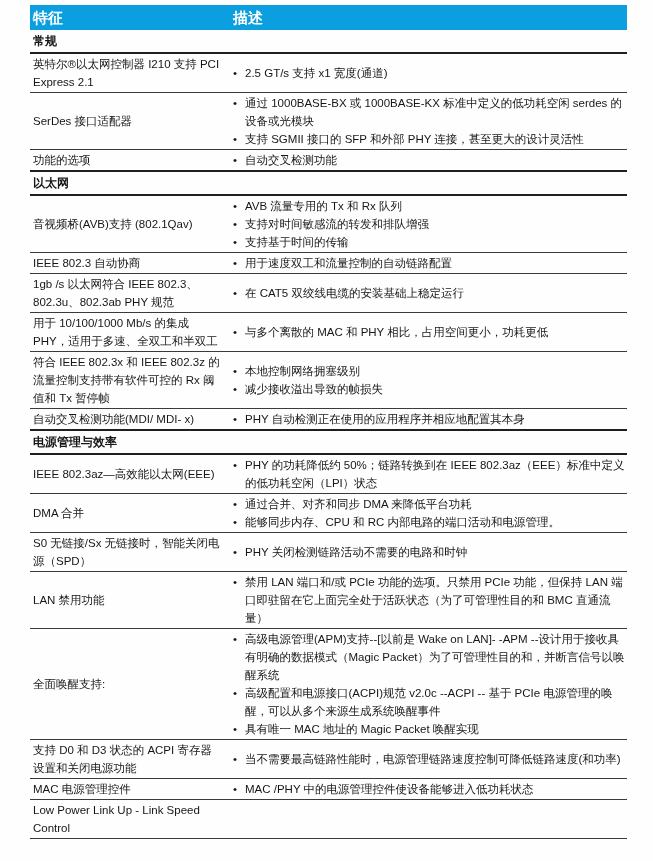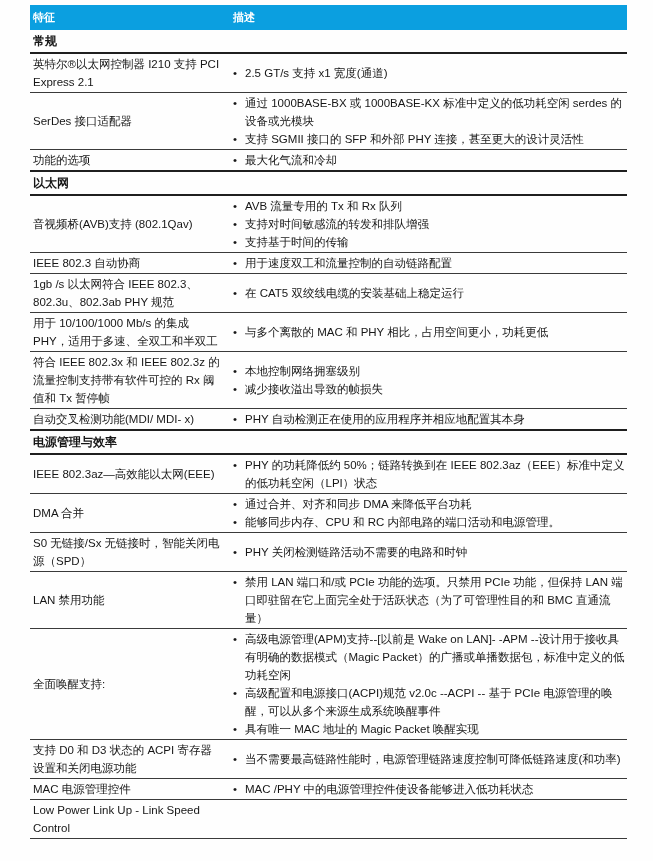--- a/index.html
+++ b/index.html
@@ -18,21 +18,21 @@
     top: 5px;
     width: 597px;
     border-collapse: collapse;
     table-layout: fixed;
   }
   col.c1 { width: 200px; }
   col.c2 { width: 397px; }
   thead th {
     background: #0b9fe0;
     color: #ffffff;
-    font-size: 11px;
+    font-size: 15px;
     font-weight: bold;
     text-align: left;
     padding: 4px 0 4px 3px;
     line-height: 17px;
   }
   tbody td {
     vertical-align: middle;
     font-size: 11.5px;
     line-height: 18px;
     border-bottom: 1.5px solid #3a3a3a;
@@ -90,21 +90,21 @@
               <span class="bm">•</span>
               <span>支持 SGMII 接口的 SFP 和外部 PHY 连接，甚至更大的设计灵活性</span>
             </div>
           </td>
         </tr>
         <tr>
           <td class="feat">功能的选项</td>
           <td class="desc">
             <div class="b">
               <span class="bm">•</span>
-              <span>最大化气流和冷却</span>
+              <span>自动交叉检测功能</span>
             </div>
           </td>
         </tr>
         <tr class="section">
           <td colspan="2">以太网</td>
         </tr>
         <tr>
           <td class="feat">音视频桥(AVB)支持 (802.1Qav)</td>
           <td class="desc">
             <div class="b">
@@ -211,21 +211,21 @@
               <span class="bm">•</span>
               <span>禁用 LAN 端口和/或 PCIe 功能的选项。只禁用 PCIe 功能，但保持 LAN 端口即驻留在它上面完全处于活跃状态（为了可管理性目的和 BMC 直通流量）</span>
             </div>
           </td>
         </tr>
         <tr>
           <td class="feat">全面唤醒支持:</td>
           <td class="desc">
             <div class="b">
               <span class="bm">•</span>
-              <span>高级电源管理(APM)支持--[以前是 Wake on LAN]- -APM --设计用于接收具有明确的数据模式（Magic Packet）的广播或单播数据包，标准中定义的低功耗空闲</span>
+              <span>高级电源管理(APM)支持--[以前是 Wake on LAN]- -APM --设计用于接收具有明确的数据模式（Magic Packet）为了可管理性目的和，并断言信号以唤醒系统</span>
             </div>
             <div class="b">
               <span class="bm">•</span>
               <span>高级配置和电源接口(ACPI)规范 v2.0c --ACPI -- 基于 PCIe 电源管理的唤醒，可以从多个来源生成系统唤醒事件</span>
             </div>
             <div class="b">
               <span class="bm">•</span>
               <span>具有唯一 MAC 地址的 Magic Packet 唤醒实现</span>
             </div>
           </td>

